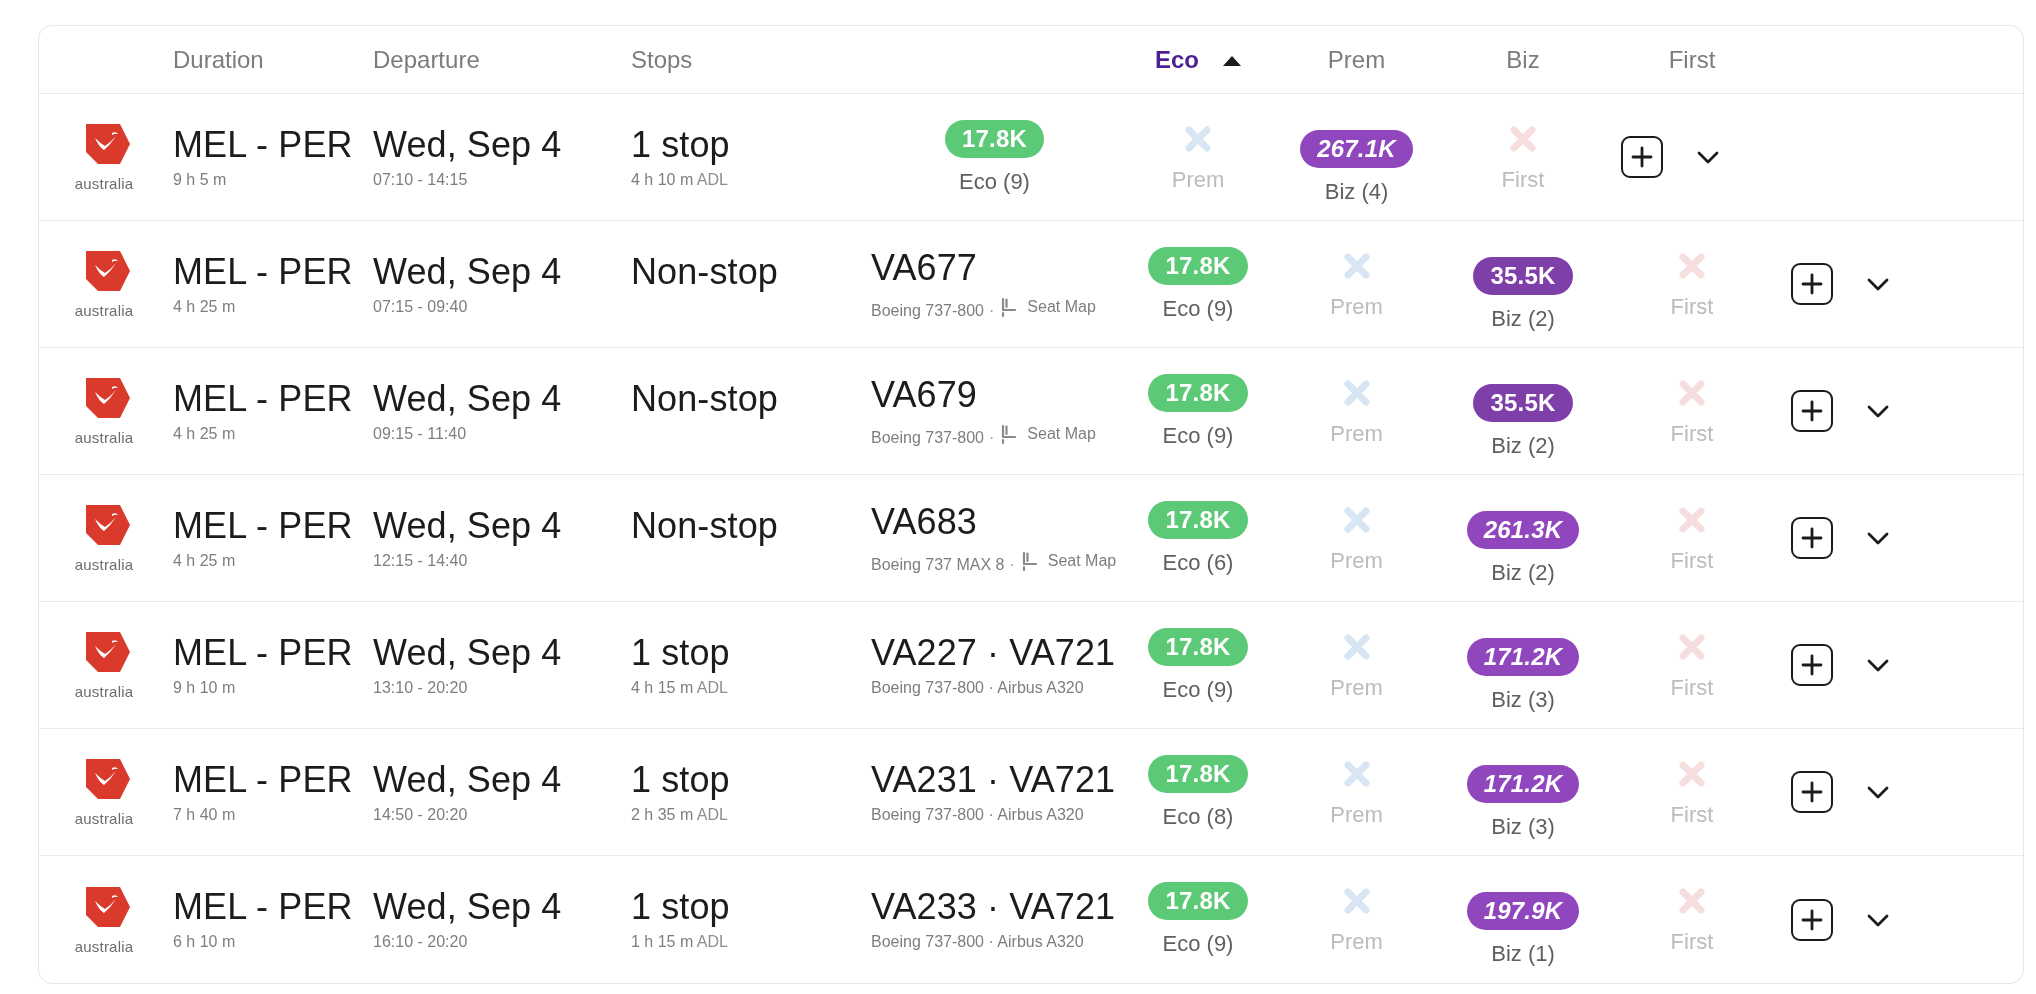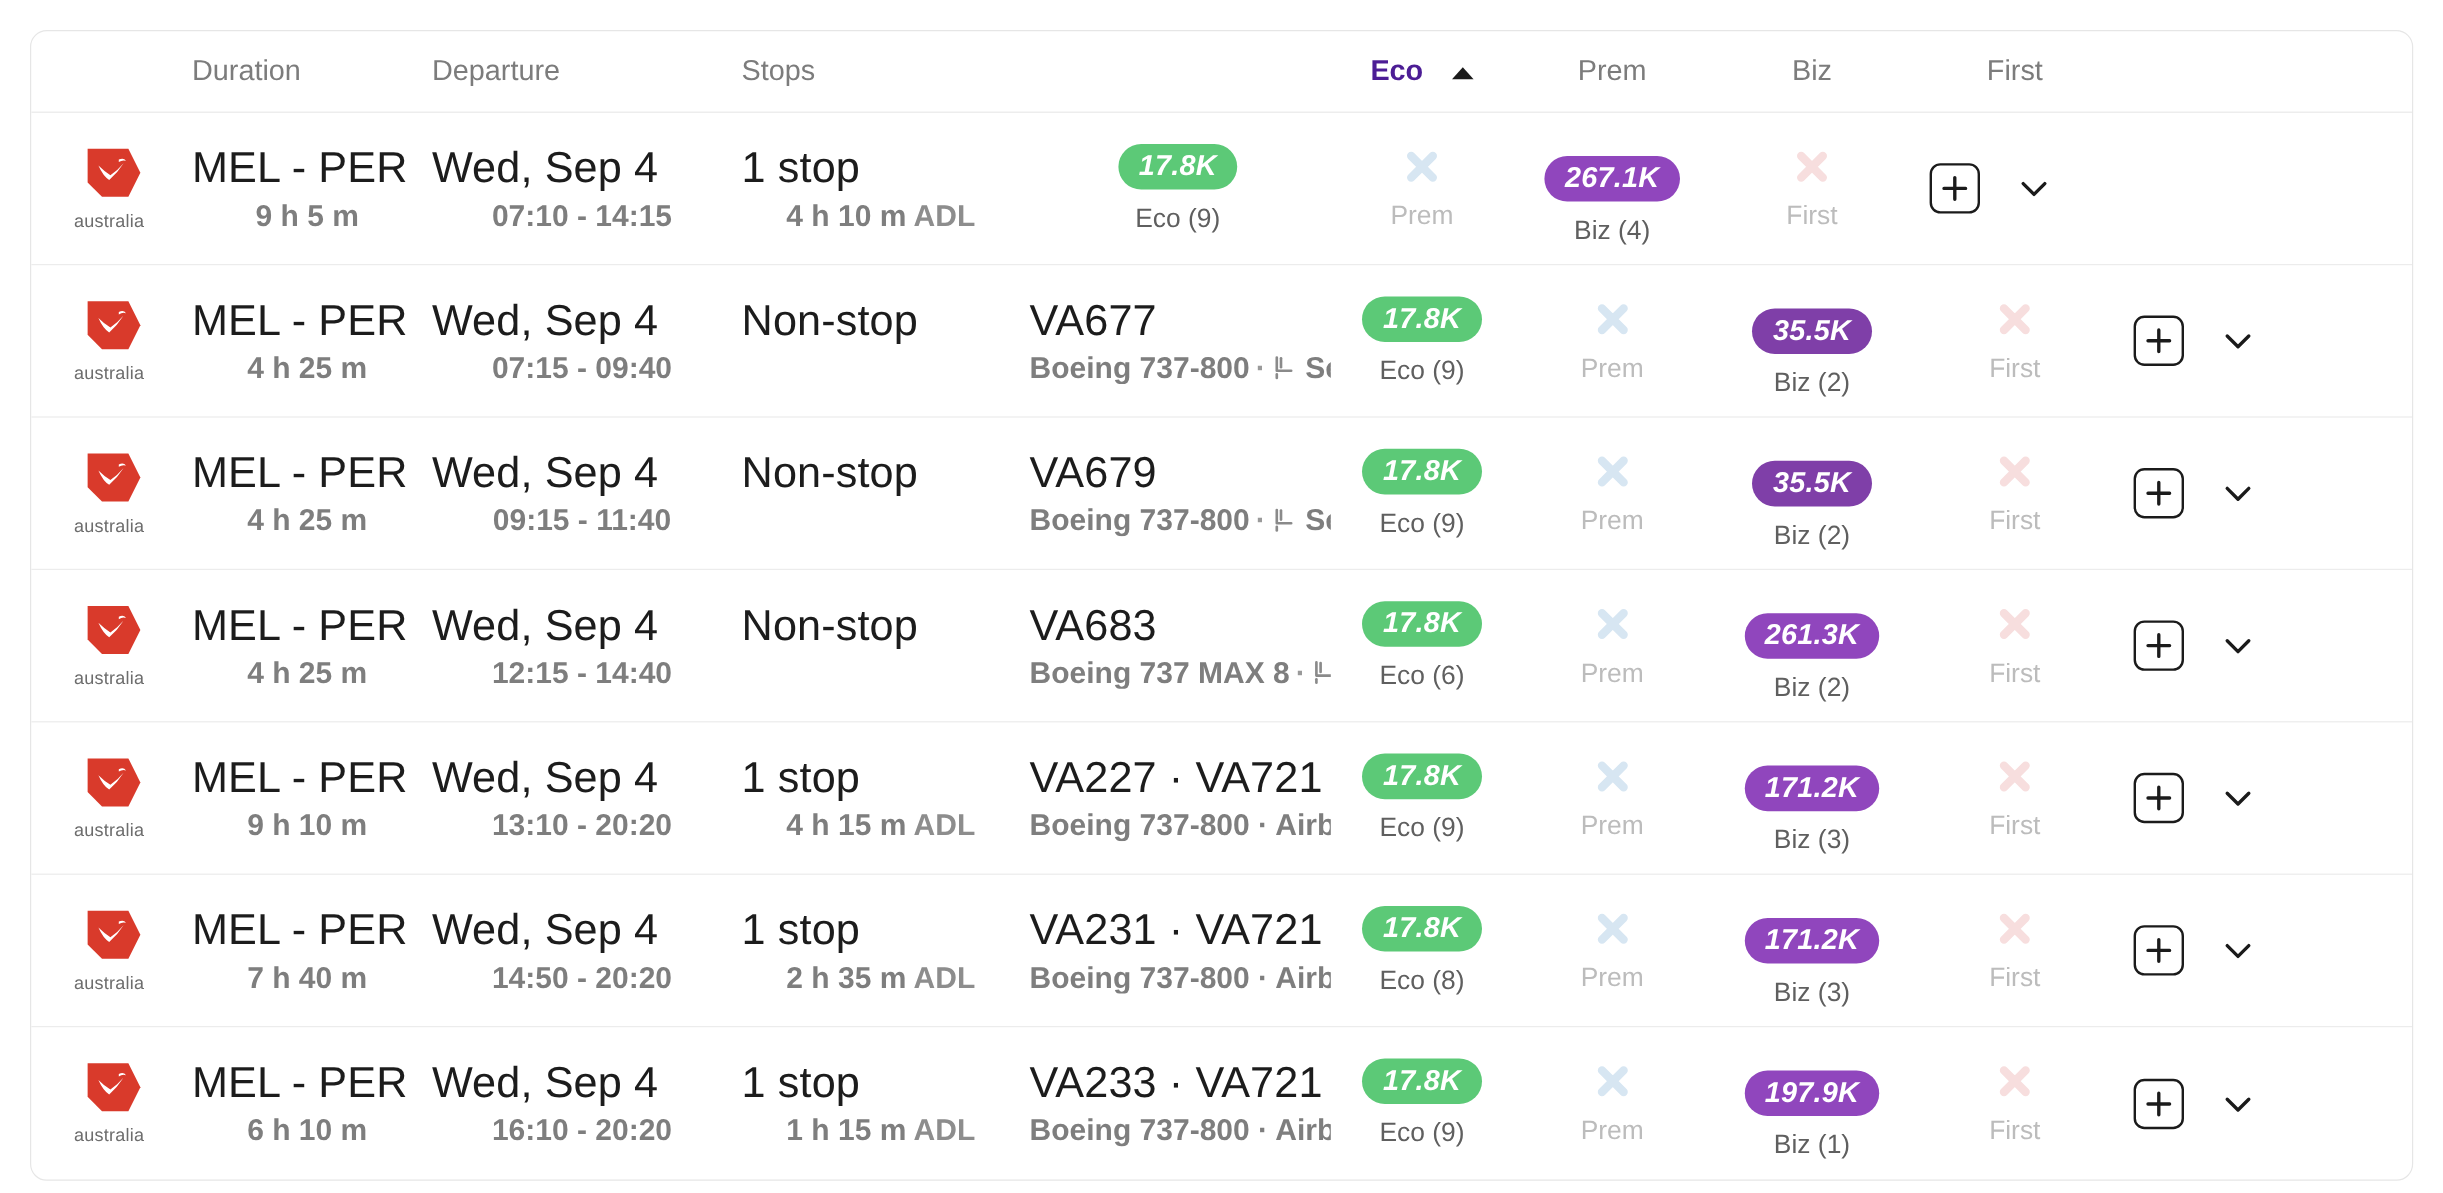--- a/index.html
+++ b/index.html
@@ -16,21 +16,21 @@
     width: 2036px;
     height: 994px;
     position: relative;
     overflow: hidden;
     background: #ffffff;
   }
 
   
   .results-card {
     position: absolute;
-    left: 25px;
+    left: 38px;
     top: 25px;
     width: 1986px;
     border: 1px solid #e6e6e6;
     border-radius: 14px;
     background: #ffffff;
     overflow: hidden;
   }
 
   
   .grid {
@@ -110,26 +110,25 @@
   .stack { display: flex; flex-direction: column; gap: 8px; }
   .primary {
     font-size: 36px;
     color: #1c1c1c;
     font-weight: 400;
     line-height: 1.05;
     letter-spacing: .1px;
     white-space: nowrap;
   }
   .secondary {
-    font-size: 25px;
+    font-size: 16px;
     color: #7e7e7e;
-    font-weight: 700;
+    font-weight: 400;
     line-height: 1.05;
     white-space: nowrap;
-    text-align: center;
   }
   .secondary .muted-dot { padding: 0 5px; color: #9a9a9a; }
 
   .clip { overflow: hidden; max-width: 100%; }
 
   .seatmap-link {
     color: #7e7e7e;
     display: inline-flex;
     align-items: center;
     gap: 7px;
@@ -150,21 +149,20 @@
     justify-content: center;
     min-width: 86px;
     height: 38px;
     padding: 0 17px;
     border-radius: 19px;
     color: #ffffff;
     font-size: 24px;
     font-weight: 700;
     letter-spacing: .2px;
     line-height: 1;
-    font-style: italic;
   }
   .pill.eco   { background: #5cc977; }
   .pill.biz   { background: #7f3fa8; margin-top: 20px; }
   .pill.biz.mixed { background: #9046bd; font-style: italic; }
 
   .fare-label {
     font-size: 22px;
     color: #5f5f5f;
     white-space: nowrap;
   }

